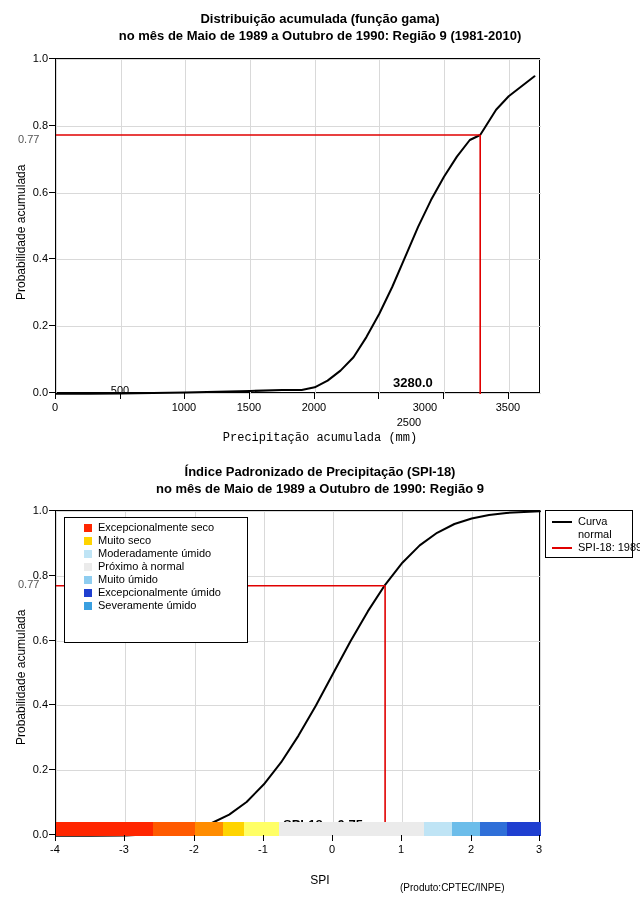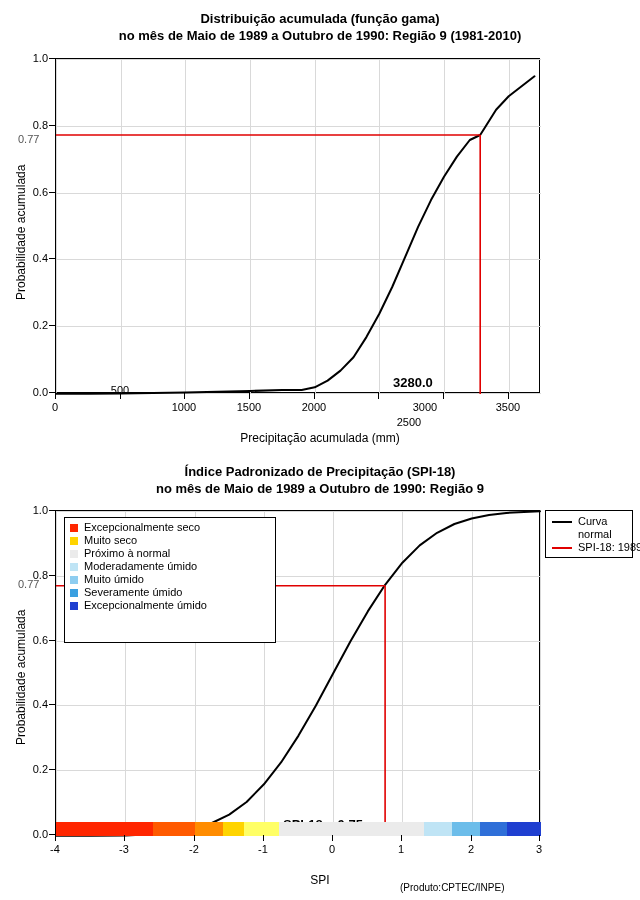--- a/index.html
+++ b/index.html
@@ -128,21 +128,21 @@
 
     <div class="tick-lbl xtick-lbl" style="left:35px;top:401px;width:40px;">0</div>
     <div class="tick-lbl xtick-lbl" style="left:100px;top:384px;width:40px;">500</div>
     <div class="tick-lbl xtick-lbl" style="left:164px;top:401px;width:40px;">1000</div>
     <div class="tick-lbl xtick-lbl" style="left:229px;top:401px;width:40px;">1500</div>
     <div class="tick-lbl xtick-lbl" style="left:294px;top:401px;width:40px;">2000</div>
     <div class="tick-lbl xtick-lbl" style="left:358px;top:416px;width:40px;margin-left:31px;">2500</div>
     <div class="tick-lbl xtick-lbl" style="left:405px;top:401px;width:40px;">3000</div>
     <div class="tick-lbl xtick-lbl" style="left:488px;top:401px;width:40px;">3500</div>
 
-    <div class="xlabel" style="top:431px;">Precipitação acumulada (mm)</div>
+    <div class="xlabel" style="top:431px;font-family:Liberation Mono, monospace;">Precipitação acumulada (mm)</div>
     <div class="ylabel" style="left:14px;top:300px;">Probabilidade acumulada</div>
   </div>
 
   <div class="chart" id="chart-bottom">
 
     <div class="title" style="top:13px;">Índice Padronizado de Precipitação (SPI-18)</div>
     <div class="title l2" style="top:30px;">no mês de Maio de 1989 a Outubro de 1990: Região 9</div>
 
     <div class="plot" id="plot-bottom" style="left:55px;top:60px;width:485px;height:325px;">
 
@@ -161,48 +161,48 @@
       <div class="gridline" style="left:346.4px;top:0;width:1px;height:325px;"></div>
       <div class="gridline" style="left:415.7px;top:0;width:1px;height:325px;"></div>
       <div class="gridline" style="left:484px;top:0;width:1px;height:325px;"></div>
 
       <svg class="curve" width="485" height="325" viewBox="0 0 485 325">
         <polyline fill="none" stroke="#000000" stroke-width="2" stroke-linejoin="round" stroke-linecap="round" points="0,324.7 34.6,324.7 69.3,324.4 104,322.7 138.6,317.2 155.9,312.0 173.2,303.6 190.6,291.0 207.9,273.3 225.2,251.2 242.5,224.6 259.8,194.7 277.1,162.5 294.5,130.3 311.8,100.4 329.1,73.8 346.4,51.7 363.7,34.4 381.1,21.8 398.4,13.0 415.7,7.5 433,3.9 450.3,1.9 484,0.3"></polyline>
         <line x1="329.1" y1="74.8" x2="329.1" y2="325" stroke="#e00000" stroke-width="1.6"></line>
         <line x1="0" y1="74.8" x2="329.1" y2="74.8" stroke="#e00000" stroke-width="1.6"></line>
       </svg>
 
-      <div class="legend" style="left:8px;top:6px;width:212px;height:126px;padding:3px 5px;">
+      <div class="legend" style="left:8px;top:6px;width:184px;height:126px;padding:3px 19px;">
         <div class="row">
             <span class="dot" style="background:#ff2600;"></span>
             <span>Excepcionalmente seco</span>
           </div>
         <div class="row">
             <span class="dot" style="background:#ffd400;"></span>
             <span>Muito seco</span>
           </div>
         <div class="row">
+            <span class="dot" style="background:#bfe4f5;"></span>
+            <span>Moderadamente úmido</span>
+          </div>
+        <div class="row">
             <span class="dot" style="background:#ebebeb;"></span>
             <span>Próximo à normal</span>
           </div>
         <div class="row">
-            <span class="dot" style="background:#bfe4f5;"></span>
-            <span>Moderadamente úmido</span>
-          </div>
-        <div class="row">
             <span class="dot" style="background:#8ecdf0;"></span>
             <span>Muito úmido</span>
           </div>
         <div class="row">
+            <span class="dot" style="background:#1f3fd0;"></span>
+            <span>Excepcionalmente úmido</span>
+          </div>
+        <div class="row">
             <span class="dot" style="background:#3a9fe0;"></span>
             <span>Severamente úmido</span>
-          </div>
-        <div class="row">
-            <span class="dot" style="background:#1f3fd0;"></span>
-            <span>Excepcionalmente úmido</span>
           </div>
       </div>
 
       <div class="annot" style="left:227px;top:306px;">SPI-18 = 0.75</div>
 
       <div class="catbar" style="left:0;top:311px;width:485px;">
         <div style="width:97px;background:#ff2600;"></div>
         <div style="width:42px;background:#ff5a00;"></div>
         <div style="width:28px;background:#ff8c00;"></div>
         <div style="width:21px;background:#ffd400;"></div>

